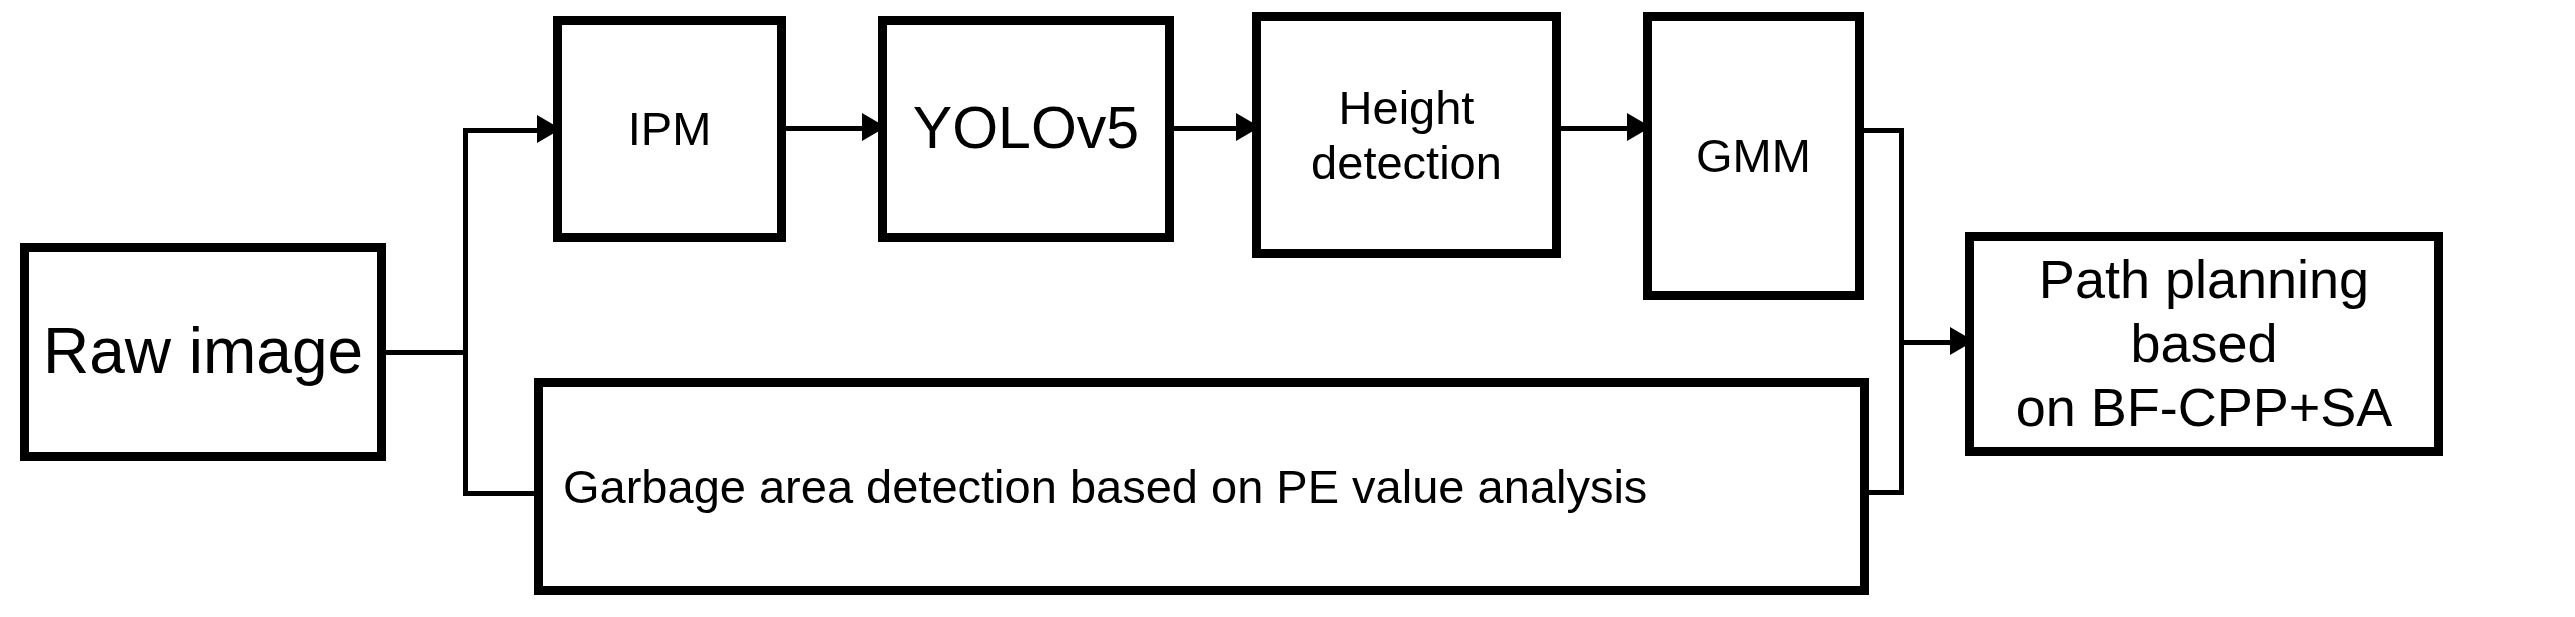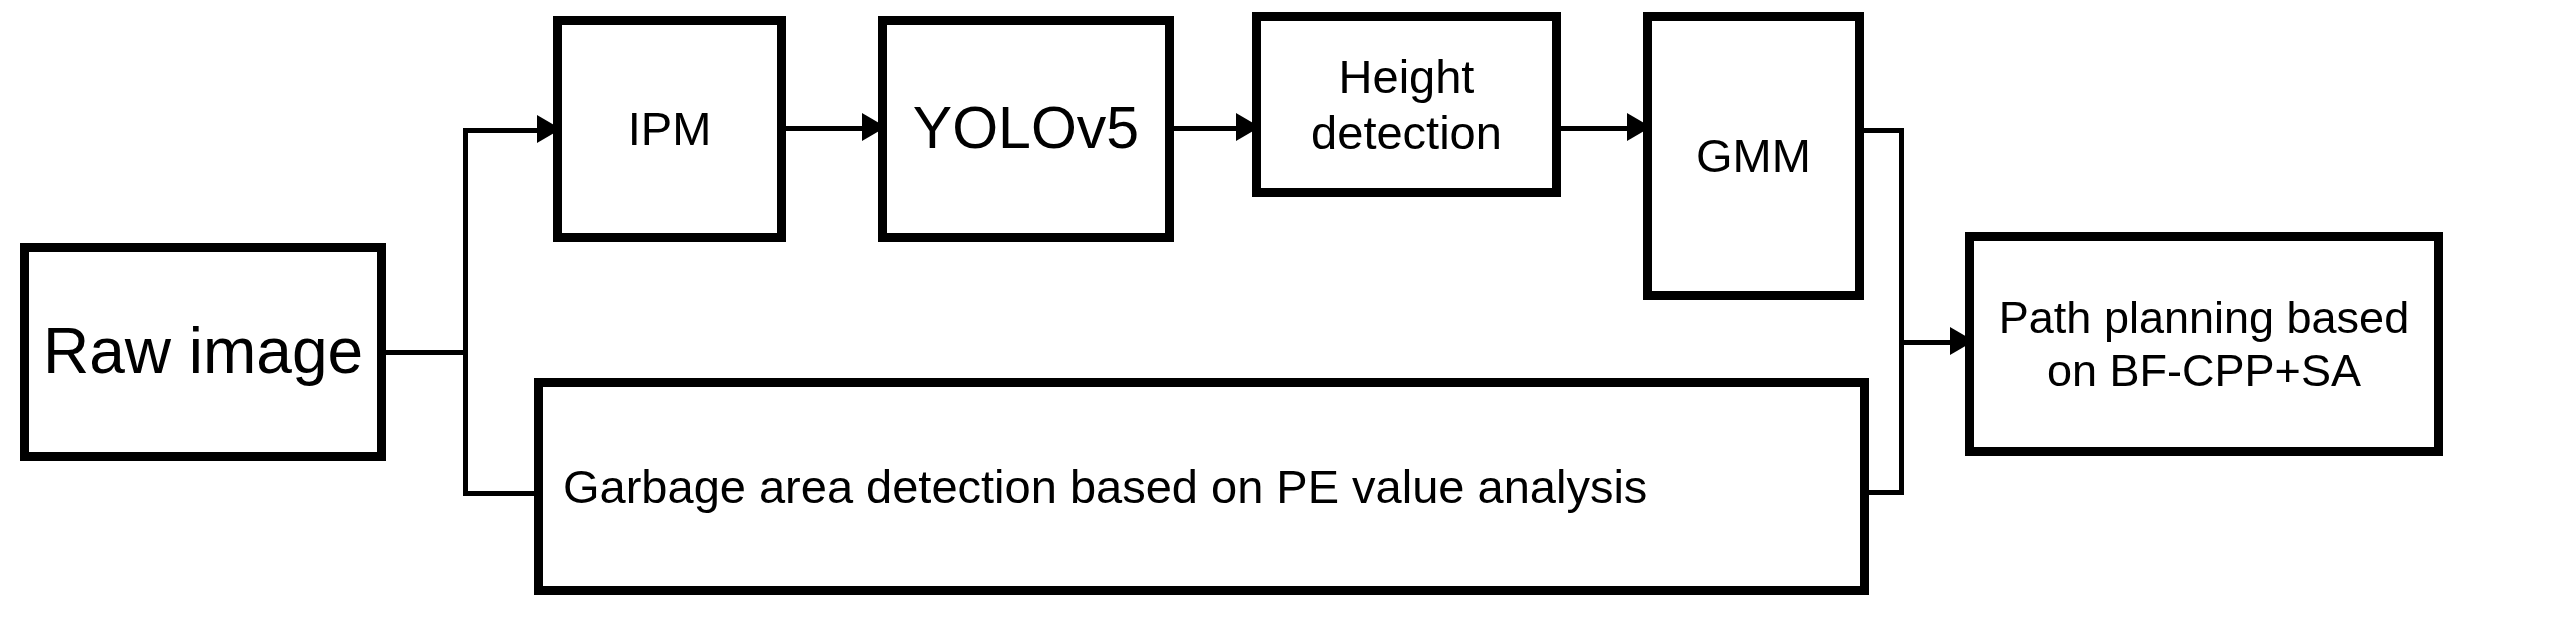--- a/index.html
+++ b/index.html
@@ -34,25 +34,25 @@
   }
   .node .node-label {
     display: block;
     white-space: pre-line;
   }
 
   
   #node-raw-image   { left: 20px;   top: 243px; width: 366px; height: 218px; font-size: 64px; }
   #node-ipm         { left: 553px;  top: 16px;  width: 233px; height: 226px; font-size: 47px; }
   #node-yolov5      { left: 878px;  top: 16px;  width: 296px; height: 226px; font-size: 59px; }
-  #node-height      { left: 1252px; top: 12px;  width: 309px; height: 185px; font-size: 47px; }
+  #node-height      { left: 1252px; top: 12px;  width: 309px; height: 246px; font-size: 47px; }
   #node-gmm         { left: 1643px; top: 12px;  width: 221px; height: 288px; font-size: 47px; }
   #node-garbage     { left: 534px;  top: 378px; width: 1335px; height: 217px; font-size: 47px;
                       justify-content: flex-start; padding-left: 20px; text-align: center; }
-  #node-path        { left: 1965px; top: 232px; width: 478px; height: 224px; font-size: 45px; }
+  #node-path        { left: 1965px; top: 232px; width: 478px; height: 224px; font-size: 54px; }
 
   
   .edge-h, .edge-v {
     position: absolute;
     background: #000000;
     z-index: 1;
   }
   .edge-h { height: 5px; }
   .edge-v { width: 5px; }
 

